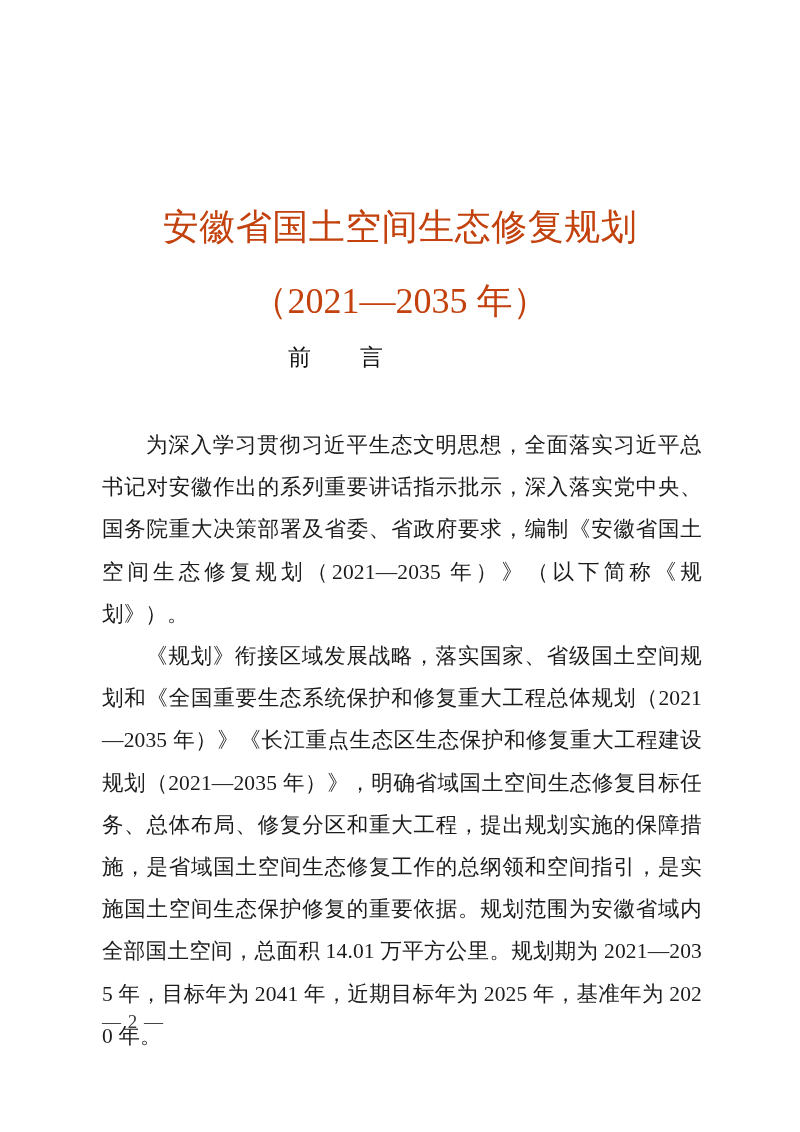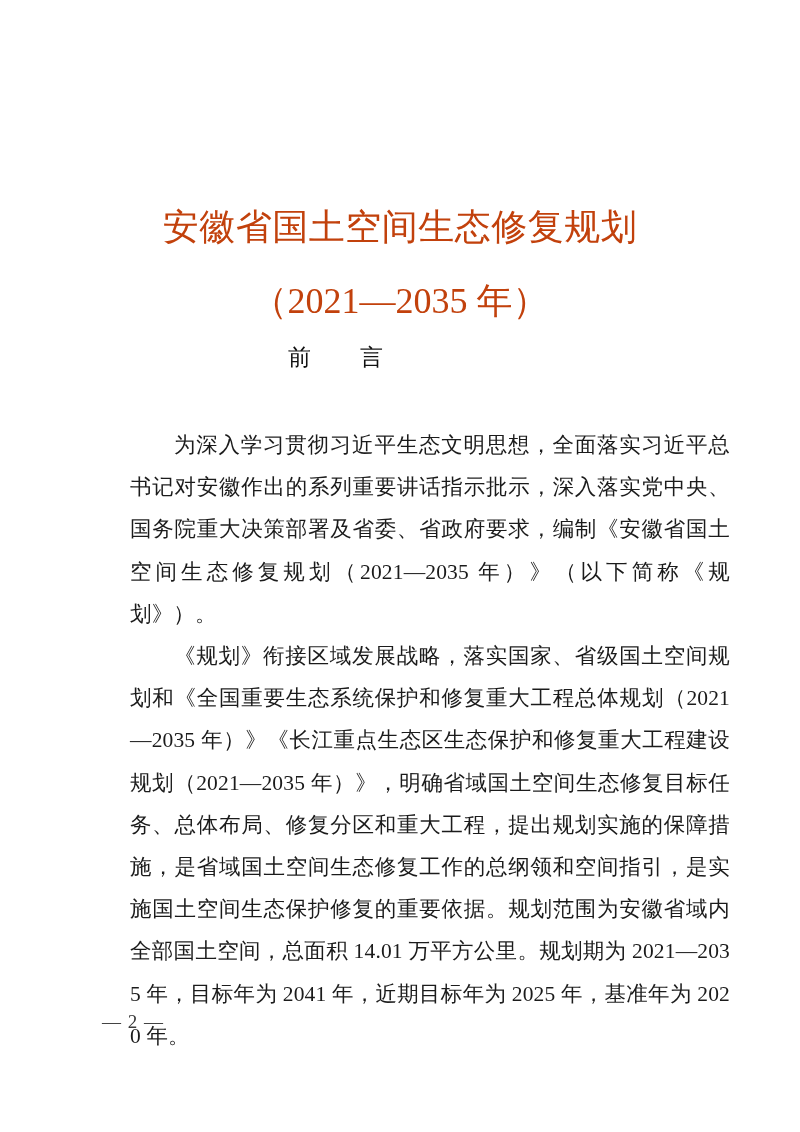--- a/index.html
+++ b/index.html
@@ -56,21 +56,20 @@
     letter-spacing: 1px;
     white-space: pre;
   }
 
   
   .body-block {
     position: absolute;
     top: 424px;
     left: 102px;
     width: 600px;
-    margin-left: 28px;
   }
   .para {
     font-size: 21.5px;
     line-height: 42.2px;
     text-align: justify;
     text-align-last: left;
     text-justify: inter-ideograph;
     text-indent: 44px;
     color: #1b1b1b;
     margin: 0 0 0 0;

